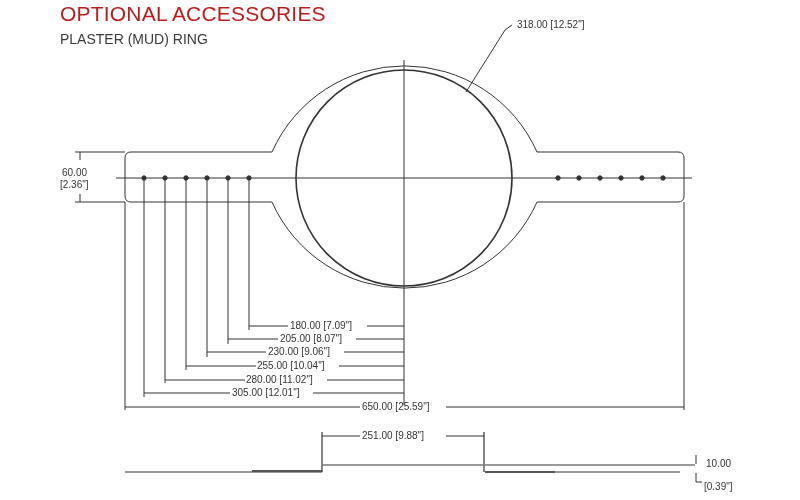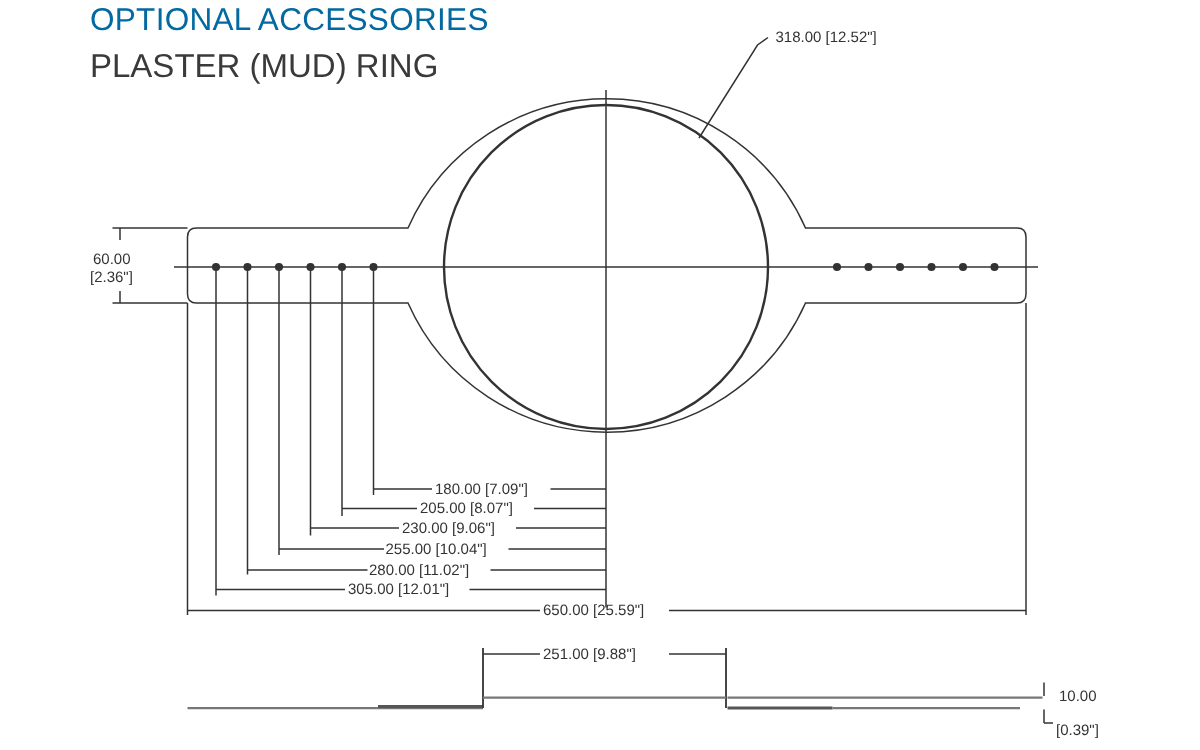--- a/index.html
+++ b/index.html
@@ -1,18 +1,18 @@
 <!DOCTYPE html>
 <html><head>
 <meta charset="utf-8">
 <style>
   html, body { margin:0; padding:0; background:#ffffff; }
   body { width:800px; height:500px; position:relative; overflow:hidden; font-family:"Liberation Sans", sans-serif; color:#333; }
-  .title { position:absolute; left:60px; top:2px; font-size:21px; color:#0369a1; letter-spacing:0.2px; }
-  .subtitle { position:absolute; left:60px; top:31px; font-size:22px; color:#3a3a3a; }
+  .title { position:absolute; left:60px; top:2px; font-size:21px; color:#b91c1c; letter-spacing:0.2px; }
+  .subtitle { position:absolute; left:60px; top:31px; font-size:14px; color:#3a3a3a; }
   svg { position:absolute; left:0; top:0; }
   .dim { font-family:"Liberation Sans", sans-serif; font-size:10px; fill:#333; }
 </style>
 </head>
 <body>
 
 <div class="title">OPTIONAL ACCESSORIES</div>
 <div class="subtitle">PLASTER (MUD) RING</div>
 
 <svg width="800" height="500" viewBox="0 0 800 500">

